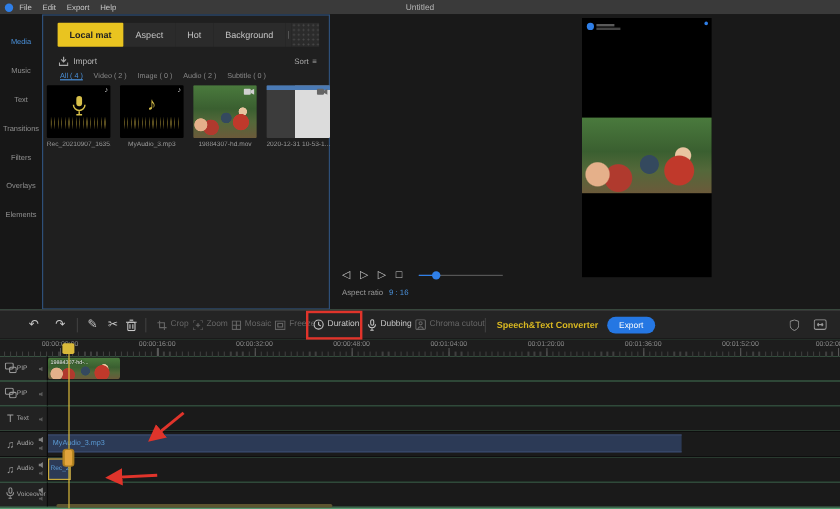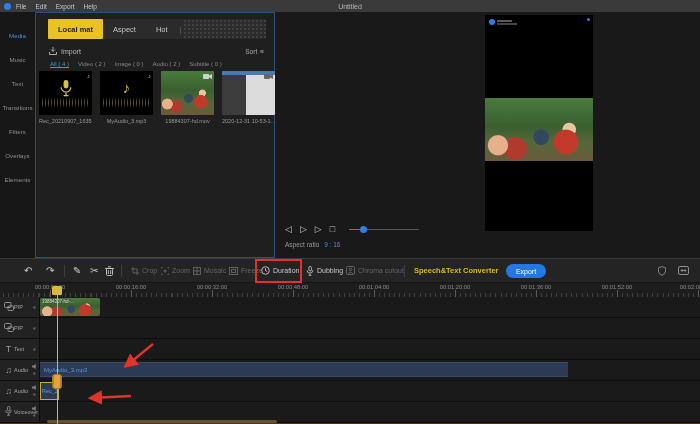--- a/index.html
+++ b/index.html
@@ -1,16 +1,16 @@
 <!DOCTYPE html>
 <html><head>
 <meta charset="utf-8">
 <style>
   html,body{margin:0;padding:0;background:#101010;}
-  #app{position:relative;width:700px;height:424px;background:#7f1d1d;overflow:hidden;
+  #app{position:relative;width:700px;height:424px;background:#86efac;overflow:hidden;
        font-family:"Liberation Sans","DejaVu Sans",sans-serif;color:#bbb;
        -webkit-font-smoothing:antialiased;}
   .abs{position:absolute;}
 
   
   .titlebar{left:0;top:0;width:700px;height:12px;background:#3a3a3a;border-bottom:1px solid #0a0a0a;
             display:flex;align-items:center;font-size:6.5px;color:#c8c8c8;}
   .logo{width:7px;height:7px;border-radius:50%;background:#2f7fe8;margin:0 5px 0 4px;}
   .menu-item{margin-right:9px;}
   .win-title{position:absolute;left:0;right:0;text-align:center;font-size:7px;color:#b5b5b5;}
@@ -153,20 +153,21 @@
     <div class="side-item">Filters</div>
     <div class="side-item">Overlays</div>
     <div class="side-item">Elements</div>
   </div>
 
   <div class="abs media-panel">
     <div class="tabs">
       <div class="tab active">Local mat</div>
       <div class="tab">Aspect</div>
       <div class="tab">Hot</div>
+      <div class="tab">Background</div>
       <div class="tab-div">|</div>
       <div class="tab-filler"></div>
     </div>
     <div class="import-row">
       <svg class="import-ic" width="8" height="8" viewBox="0 0 8 8">
         <path d="M4 0 V4 M2 2.5 L4 4.5 L6 2.5" stroke="currentColor" stroke-width="1" fill="none"></path>
         <path d="M0.5 5 V7.5 H7.5 V5" stroke="currentColor" stroke-width="1" fill="none"></path>
       </svg>
       <span>Import</span>
       <span class="sort">

